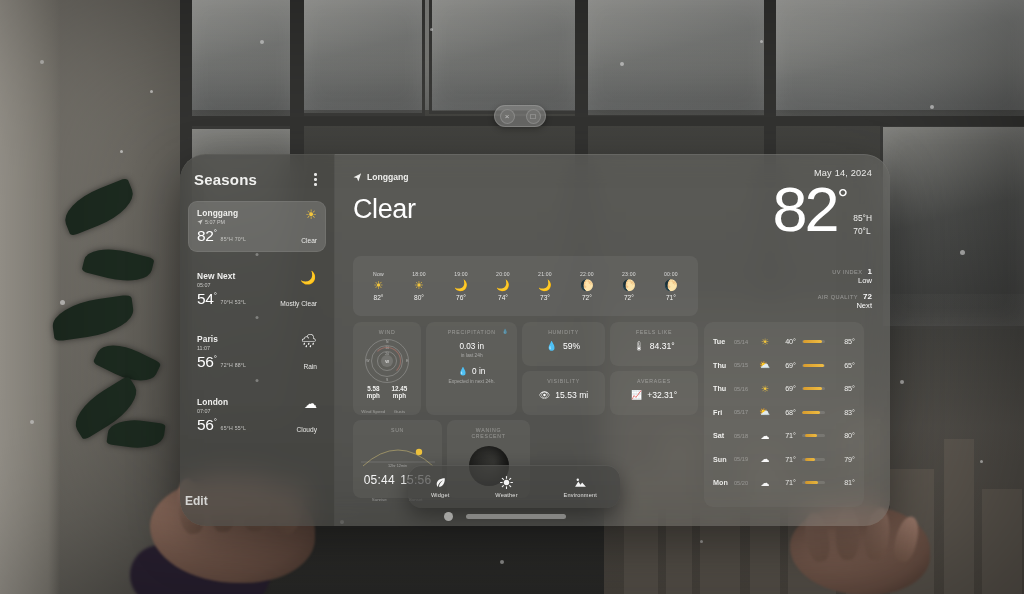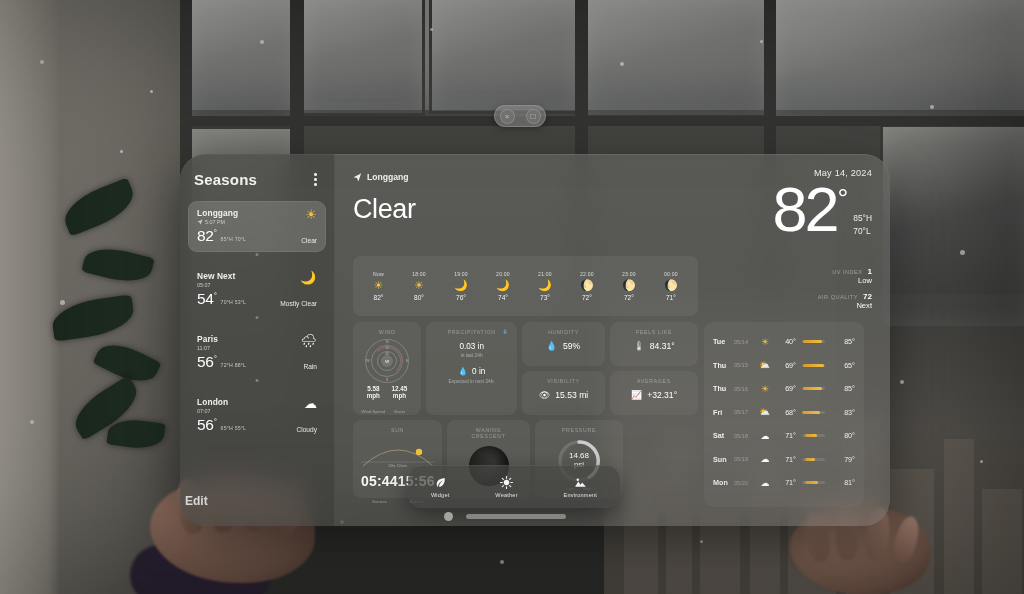--- a/index.html
+++ b/index.html
@@ -199,21 +199,21 @@
   .precip-row { display:flex; align-items:center; justify-content:center; gap:4px; margin-top:9px;}
 
   .iconline { display:flex; align-items:center; gap:5px; justify-content:center; margin-top:6px; }
   .iconline .gl { font-size:9px; }
 
   .sun-card { height:78px; }
   .arc-wrap { position:relative; height:32px; margin-top:5px; }
   .arc-wrap svg { position:absolute; left:50%; top:0; transform:translateX(-50%); }
   .arc-times { display:flex; justify-content:space-around; margin-top:3px; }
   .arc-times div { text-align:center; }
-  .arc-times b { font-size:14px; font-weight:700; color:#fff; display:block; letter-spacing:.2px;}
+  .arc-times b { font-size:12px; font-weight:400; color:#fff; display:block; letter-spacing:.2px;}
   .arc-times span { font-size:4.4px; color:rgba(255,255,255,.42); }
   .arc-label { position:absolute; left:50%; transform:translateX(-50%); bottom:2px;
                font-size:3.8px; color:rgba(255,255,255,.45); white-space:nowrap; }
   .next-lbl { position:absolute; left:50%; top:11px; transform:translateX(-50%);
               font-size:7.4px; color:#fff; font-weight:500; }
 
   .moon-disc { width:40px;height:40px;border-radius:50%;
     background:radial-gradient(circle at 62% 40%, #3a3a37, #222220 70%);
     margin:7px auto 0; box-shadow:inset -6px -3px 12px rgba(0,0,0,.55); }
 
@@ -605,37 +605,20 @@
         </div>
       </div>
 
 
       <div class="tile w3" style="height:78px;">
         <span class="tl">WANING</span>
         <span class="tl">CRESCENT</span>
         <div class="moon-disc"></div>
       </div>
 
-      <div class="tile w4" style="height:78px;">
-        <span class="tl">PRESSURE</span>
-        <div class="press-gauge">
-          <svg width="48" height="48" viewBox="0 0 48 48">
-            <circle cx="24" cy="24" r="19" fill="none" stroke="rgba(255,255,255,.14)" stroke-width="3.4"></circle>
-            <path d="M24 5 a19 19 0 0 1 10 35.3" fill="none" stroke="rgba(220,225,225,.85)" stroke-width="3.4" stroke-linecap="round"></path>
-          </svg>
-          <div class="press-val">
-            <span>14.68</span>
-            <span>psi</span>
-          </div>
-        </div>
-        <div class="press-foot">
-          <span>Low</span>
-          <span>High</span>
-        </div>
-      </div>
     </div>
   </div>
 
   <div id="daily">
     <div class="drow">
       <span class="d-day">Tue</span>
       <span class="d-date">05/14</span>
       <span class="d-ic" style="color:#f2c53d">☀</span>
       <span class="d-lo">40°</span>
       <span class="d-bar">

